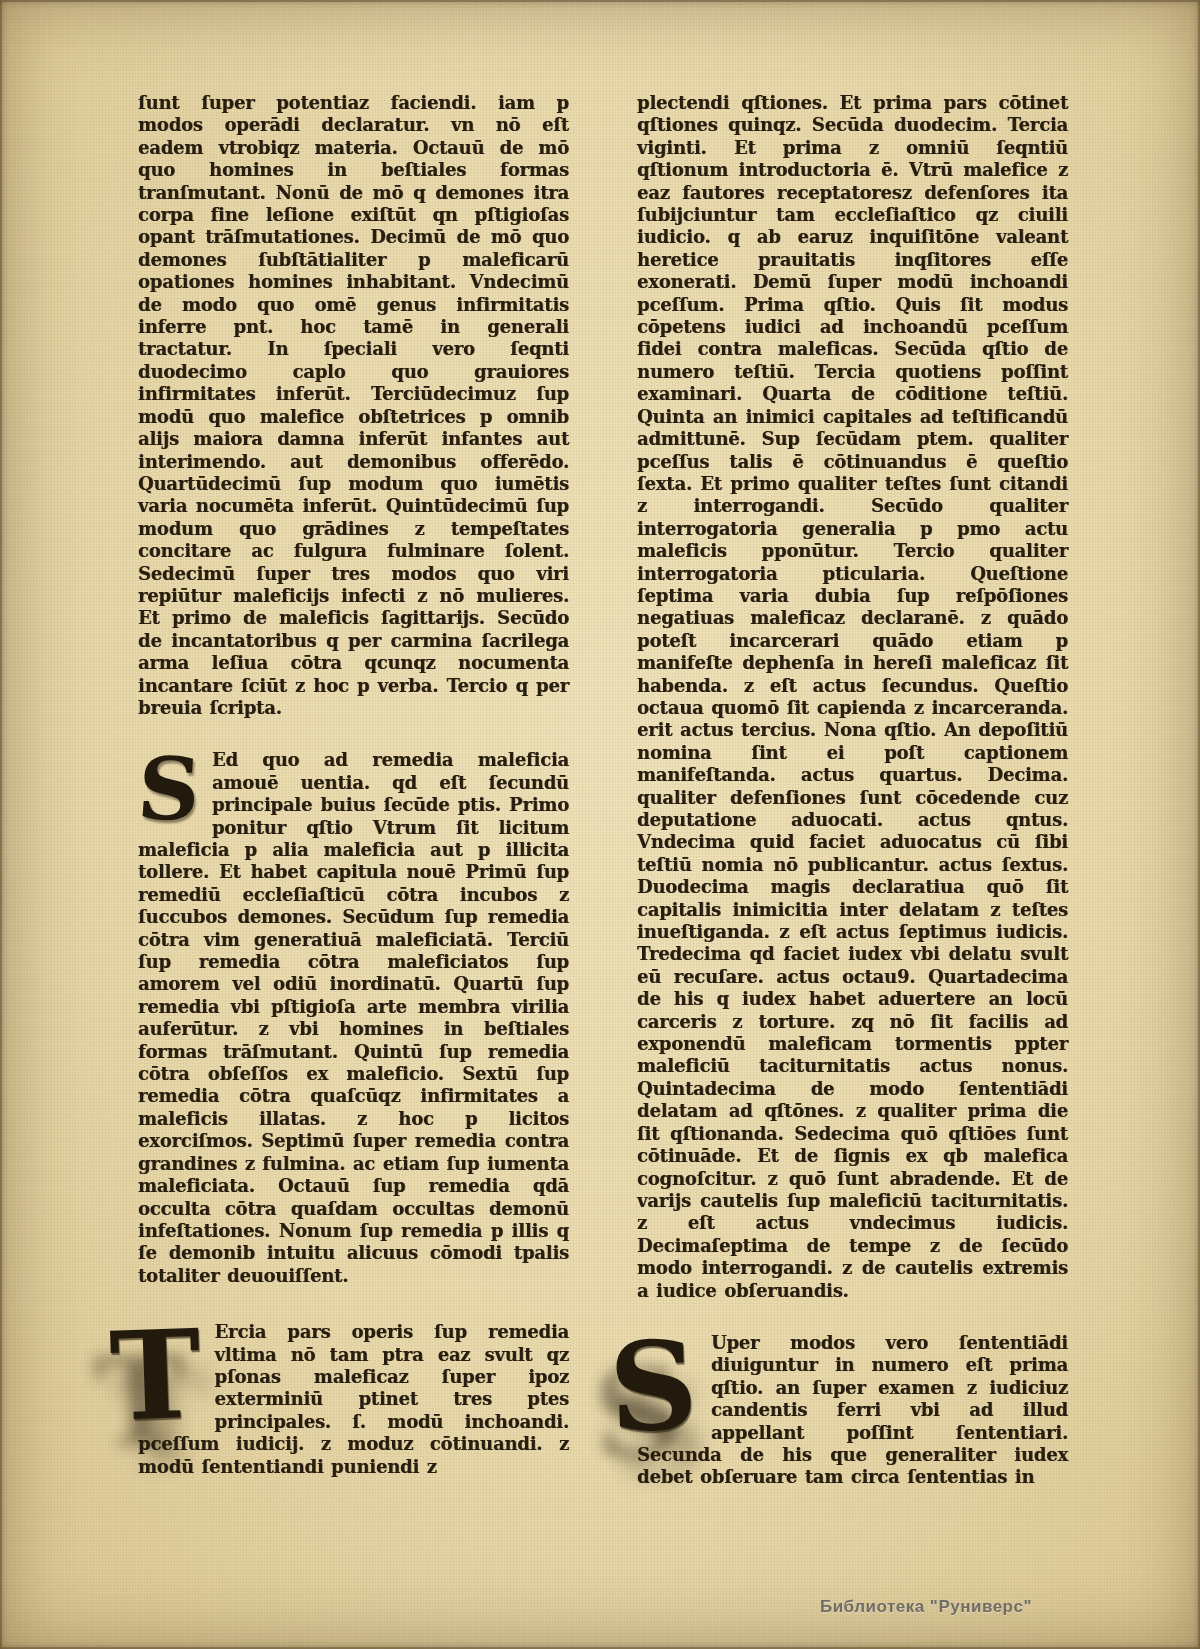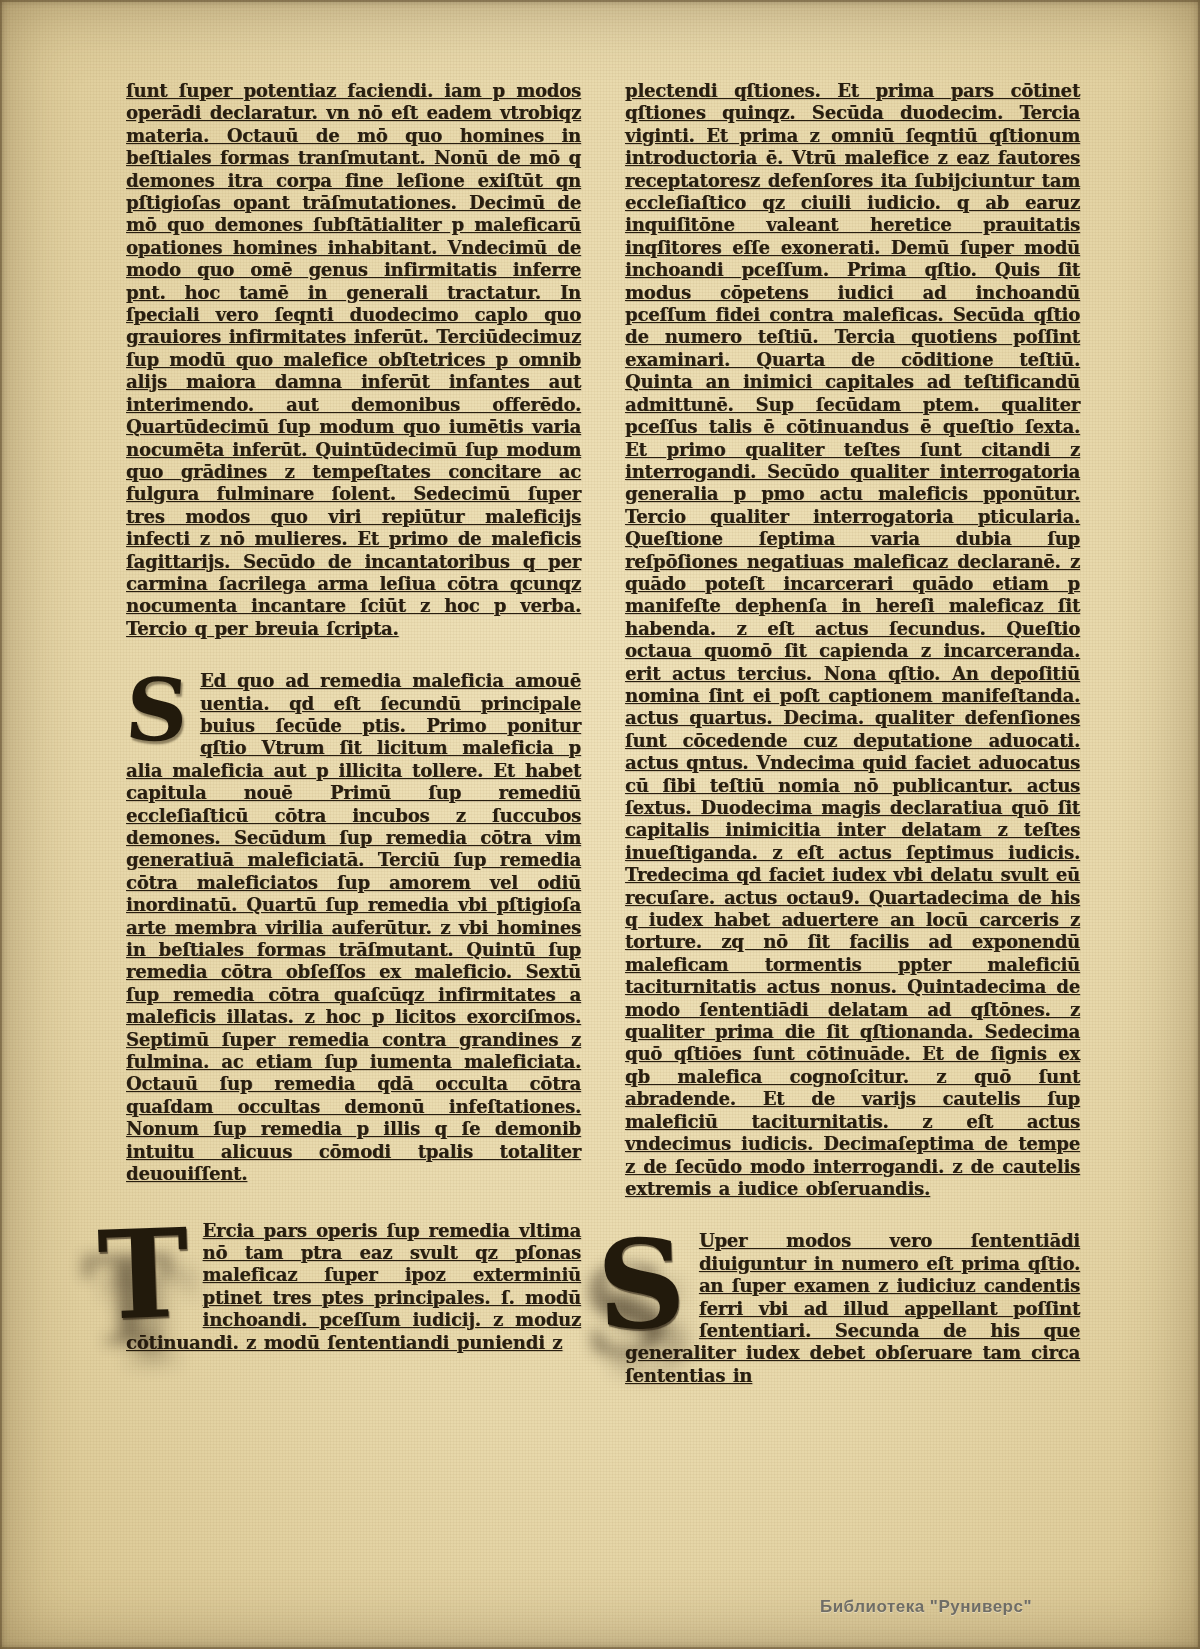--- a/index.html
+++ b/index.html
@@ -28,23 +28,22 @@
     font-family:"DejaVu Serif", serif;
     font-weight:700;
     font-size:18px;
     line-height:22.4px;
     color:#281e10;
     text-align:justify;
     letter-spacing:-0.2px;
     word-spacing:1.5px;
   }
   .para{
-    margin:4px;
+    margin:16px;
     text-shadow:0.5px 0.3px 0 rgba(40,28,12,0.55);
-    text-decoration:underline;
   }
   .gap-before{margin-top:30px;}
   .gap-before-lg{margin-top:34px;}
   .dropcap{
     float:left;
     font-family:"DejaVu Serif", serif;
     font-weight:700;
     color:#221a0c;
   }
   .dc-3{

